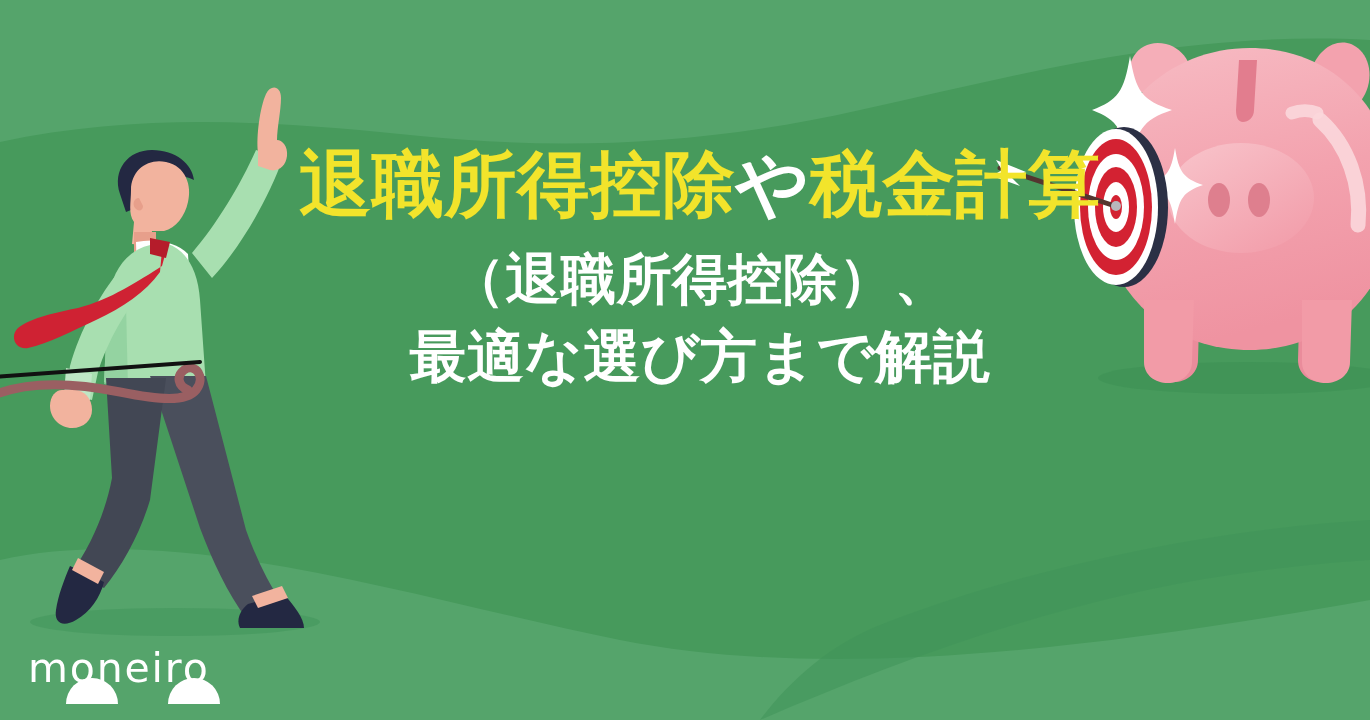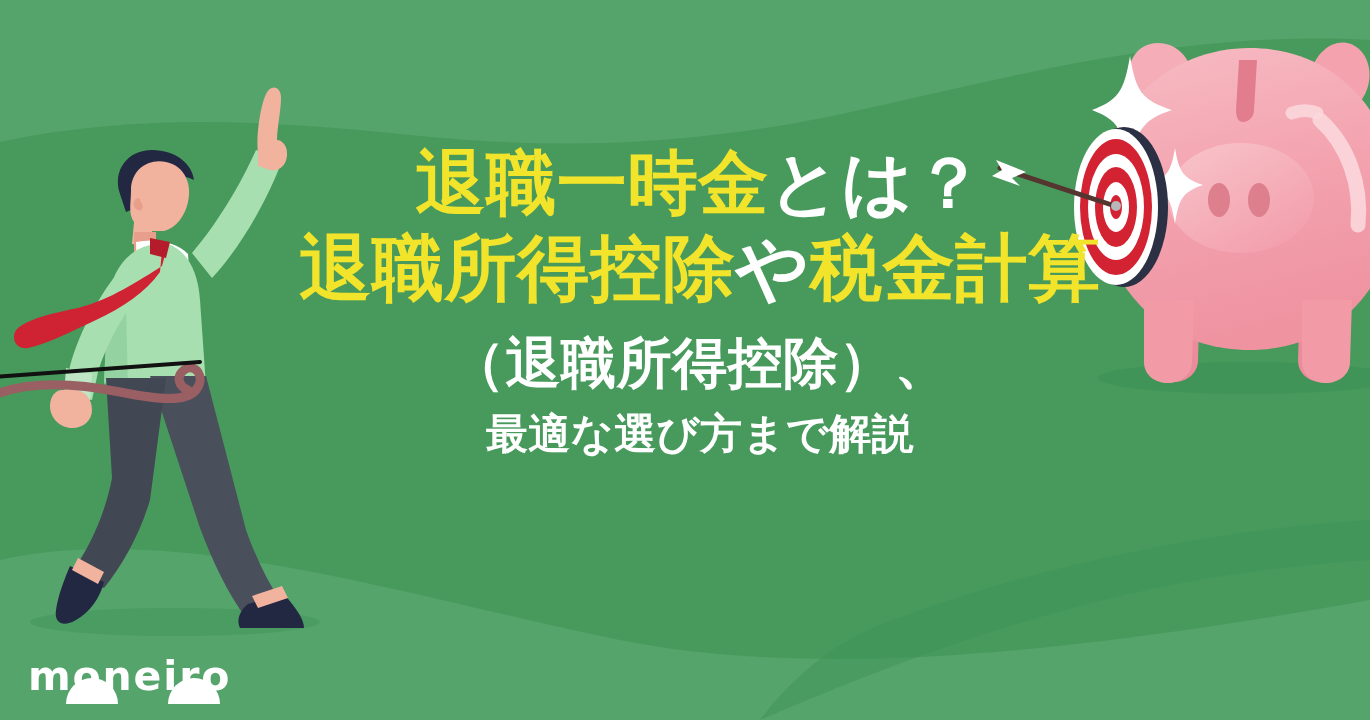--- a/index.html
+++ b/index.html
@@ -52,42 +52,42 @@
     line-height: 1.0;
     margin-bottom: 12px;
   }
   .tl-3 {
     font-size: 55px;
     line-height: 1.0;
     margin-bottom: 22px;
     margin-top: 32px;
   }
   .tl-4 {
-    font-size: 42px;
+    font-size: 57px;
     line-height: 1.0;
   }
   .hl { color: #f2e42b; }
   .wh { color: #ffffff; }
 
   
   #logo {
     position: absolute;
     left: 28px;
     bottom: 18px;
     z-index: 7;
     width: 190px;
     height: 62px;
   }
   #logo-wordmark {
     position: absolute;
     left: 0;
-    top: 16px;
+    top: 8px;
     font-size: 41px;
     letter-spacing: 0.045em;
-    font-weight: 700;
+    font-weight: 400;
     color: #ffffff;
     line-height: 1;
   }
   .logo-dome {
     position: absolute;
     width: 52px;
     height: 26px;
     background: #ffffff;
     border-radius: 52px 52px 0 0;
   }
@@ -231,23 +231,20 @@
       <path fill="#f2b39e" d="M252,596 L282,586 L288,598 L258,608 Z"></path>
 
       <path fill="none" stroke="#9a5f62" stroke-width="9" stroke-linecap="round" d="M-16,400 C20,380 70,382 120,392 C160,400 186,402 196,390
                C206,378 196,362 184,370 C176,376 178,386 188,390"></path>
 
       <line x1="-20" y1="378" x2="200" y2="362" stroke="#111111" stroke-width="4" stroke-linecap="round"></line>
     </g>
   </svg>
 
   <div id="title-block">
-    <span class="title-line tl-1">
-      <span class="hl">退職一時金</span><span class="wh">とは？</span>
-    </span>
     <span class="title-line tl-2">
       <span class="hl">退職所得控除</span><span class="wh">や</span><span class="hl">税金計算</span>
     </span>
     <span class="title-line tl-3 wh">（退職所得控除）、</span>
     <span class="title-line tl-4 wh">最適な選び方まで解説</span>
   </div>
 
   <div id="logo">
     <div id="logo-wordmark">moneiro</div>
     <div class="logo-dome" id="logo-dome-left"></div>

